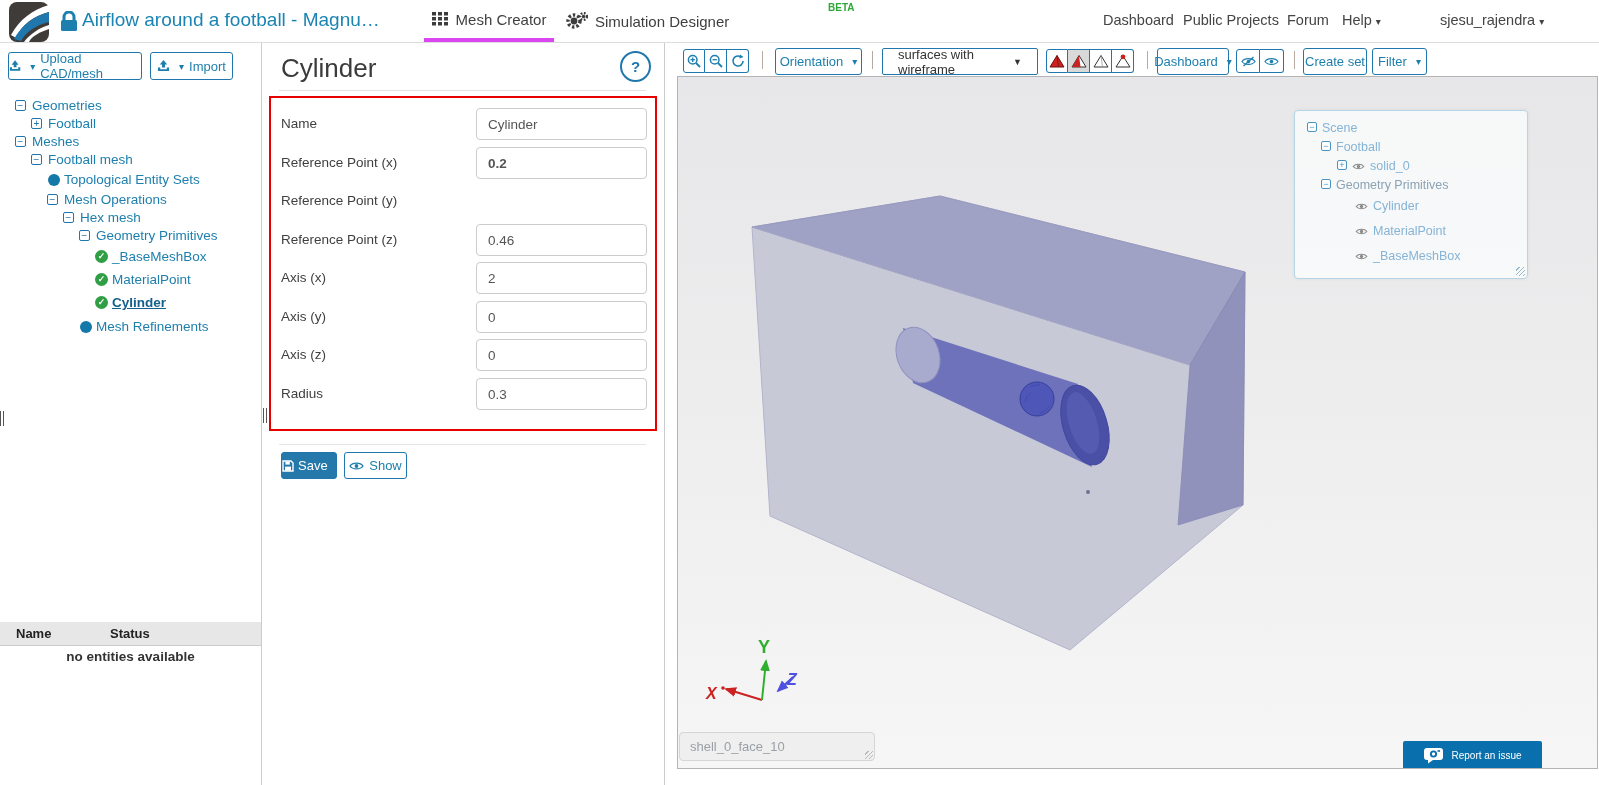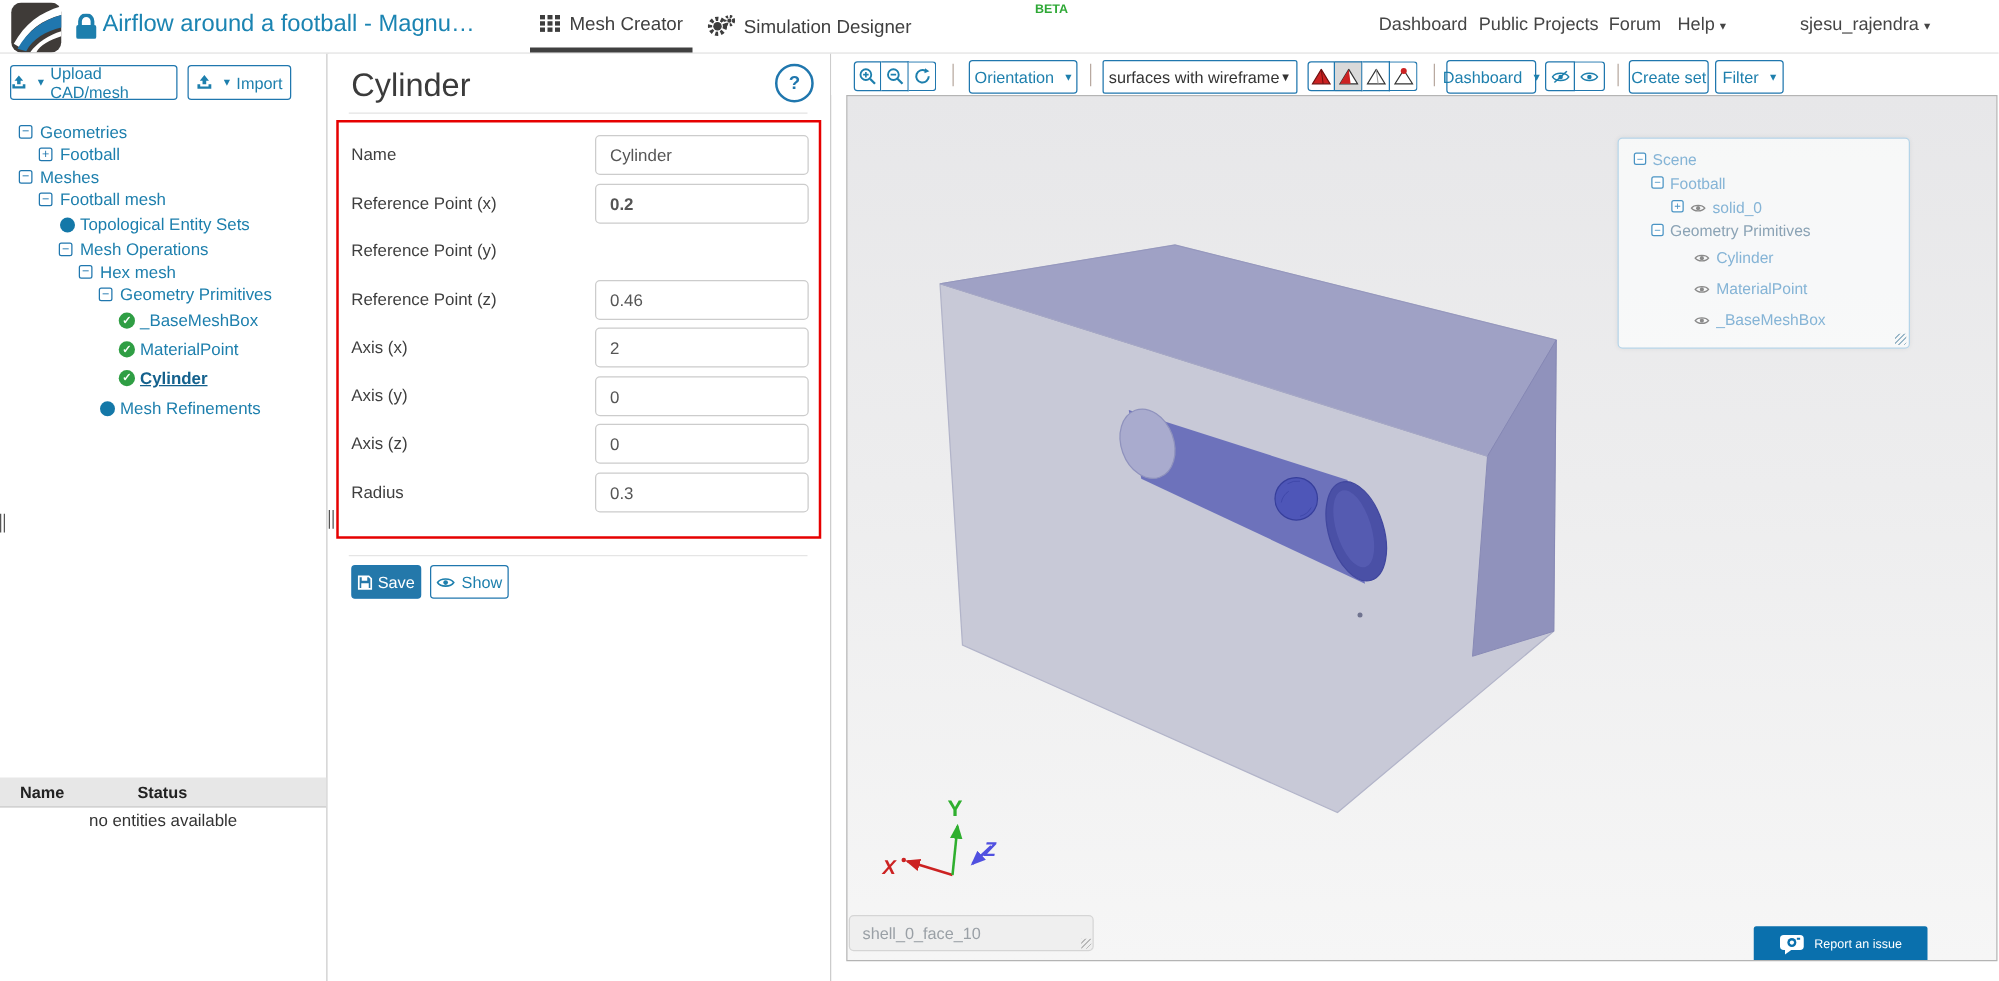--- a/index.html
+++ b/index.html
@@ -8,21 +8,21 @@
   .abs { position:absolute; }
   #app { position:relative; width:1599px; height:785px; background:#fff; }
 
   
   #header { position:absolute; left:0; top:0; width:1599px; height:43px; background:#fff;
             border-bottom:1px solid #ddd; }
   #title { left:82px; top:9px; font-size:19px; color:#1b84b2; white-space:nowrap; max-width:330px;
            overflow:hidden; text-overflow:ellipsis; }
   .tab { position:absolute; top:0; height:42px; display:flex; align-items:center; gap:7px;
          font-size:15px; color:#3f3f3f; cursor:pointer; }
-  .tab.active { border-bottom:4px solid #404040; }
+  .tab.active { border-bottom:4px solid #d946ef; }
   .beta { position:absolute; font-size:10px; font-weight:bold; }
   .nav-link { position:absolute; top:12px; font-size:14.5px; color:#454545; cursor:pointer; white-space:nowrap; }
   .caret { font-size:10px; color:inherit; margin-left:4px; }
 
   
   #left-panel { position:absolute; left:0; top:43px; width:262px; height:742px; background:#fff;
                 border-right:1px solid #ccc; }
   .btn-outline { display:inline-flex; align-items:center; justify-content:center; gap:5px;
                  border:1px solid #2077ae; border-radius:3px; background:#fff; color:#1d7fad;
                  font-size:13px; cursor:pointer; }
@@ -32,54 +32,54 @@
   .dot-ic { position:absolute; width:12px; height:12px; border-radius:50%; background:#1478a8; }
   .chk-ic { position:absolute; width:13px; height:13px; border-radius:50%; background:#2f9e44;
             color:#fff; font-size:9px; line-height:13px; text-align:center; font-weight:bold; }
   .sel { font-weight:bold; text-decoration:underline; color:#14618d; }
 
   #job-status-strip { position:absolute; left:0; top:539px; width:261px; height:40px;
                       background:#f7f7f7; border-top:1px solid #ccc; border-bottom:1px solid #ddd; }
   #job-status-title { position:absolute; left:16px; top:11px; font-size:14.5px; color:#1d7fad; }
   #job-table-head { position:absolute; left:0; top:579px; width:261px; height:24px; background:#e7e7e7;
                     border-bottom:1px solid #ccc; font-size:13px; font-weight:bold; color:#222; }
-  #job-empty { position:absolute; left:0; top:606px; width:261px; text-align:center; font-size:13.5px; color:#333; }
+  #job-empty { position:absolute; left:0; top:606px; width:261px; text-align:center; font-size:13.5px; color:#333;font-weight:bold; }
 
   
   #settings { position:absolute; left:263px; top:43px; width:402px; height:742px; background:#fff;
               border-right:1px solid #ccc; }
   #panel-title { position:absolute; left:18px; top:10px; font-size:26px; color:#3b3b3b; }
   #help-btn { position:absolute; left:357px; top:8px; width:31px; height:31px; border:2px solid #2077ae;
               border-radius:50%; color:#2077ae; font-size:15px; font-weight:bold; text-align:center;
               line-height:27px; background:#fff; cursor:pointer; }
   #title-rule { position:absolute; left:16px; top:47px; width:367px; height:1px; background:#e3e3e3; }
   #red-box { position:absolute; left:6px; top:53px; width:388px; height:335px; border:2px solid #e60000; }
   .f-label { position:absolute; left:18px; font-size:13.5px; color:#3f3f3f; }
   .f-input { position:absolute; left:213px; width:171px; height:32px; border:1px solid #ccc; border-radius:4px;
              font-size:13.5px; color:#555; padding-left:11px; background:#fff;
              font-family:"Liberation Sans", sans-serif; }
   #btn-rule { position:absolute; left:16px; top:401px; width:367px; height:1px; background:#e5e5e5; }
   #save-btn { position:absolute; left:18px; top:409px; width:56px; height:27px; background:#2478aa;
               border:1px solid #2077ae; border-radius:3px; color:#fff; font-size:13px;
-              display:flex; align-items:center; justify-content:center; gap:4px; cursor:pointer; }
+              display:flex; align-items:center; gap:4px; cursor:pointer; }
   #show-btn { position:absolute; left:81px; top:409px; width:63px; height:27px; }
   .grip { position:absolute; width:4px; height:15px; border-left:1px solid #555; border-right:1px solid #555; }
 
   
   #vp-toolbar { position:absolute; left:665px; top:43px; width:934px; height:33px; background:#fff; }
   .tbtn { position:absolute; border:1px solid #2077ae; background:#fff; color:#1d7fad; font-size:13px;
           display:flex; align-items:center; justify-content:center; gap:5px; cursor:pointer; }
   .tsep { position:absolute; top:8px; width:1px; height:18px; background:#b8a9a0; }
   .grp-l { border-radius:3px 0 0 3px; }
   .grp-m { border-left:none; }
   .grp-r { border-left:none; border-radius:0 3px 3px 0; }
   .pressed { background:#d9d9d9; }
   #render-select { position:absolute; left:217px; top:5px; width:156px; height:27px; border:1px solid #2077ae;
                    border-radius:2px; background:#fff; color:#333; font-size:13px; display:flex;
-                   align-items:center; padding:0 4px; cursor:pointer; }
+                   align-items:center; padding:0 15px; cursor:pointer; }
 
   #canvas { position:absolute; left:677px; top:76px; width:921px; height:693px;
             border:1px solid #b4b4b4; background:linear-gradient(180deg,#e7e7e9 0%,#ededee 45%,#f6f6f6 100%);
             overflow:hidden; }
   #scene-svg { position:absolute; left:0; top:0; }
 
   #scene-tree { position:absolute; left:616px; top:33px; width:234px; height:169px;
                 border:1px solid #b5d4e8; border-radius:4px; background:rgba(252,253,254,0.72);
                 box-shadow:0 0 4px rgba(0,0,0,0.06); }
   .st-row { position:absolute; font-size:12.5px; color:#85b4d6; white-space:nowrap; cursor:pointer; }

